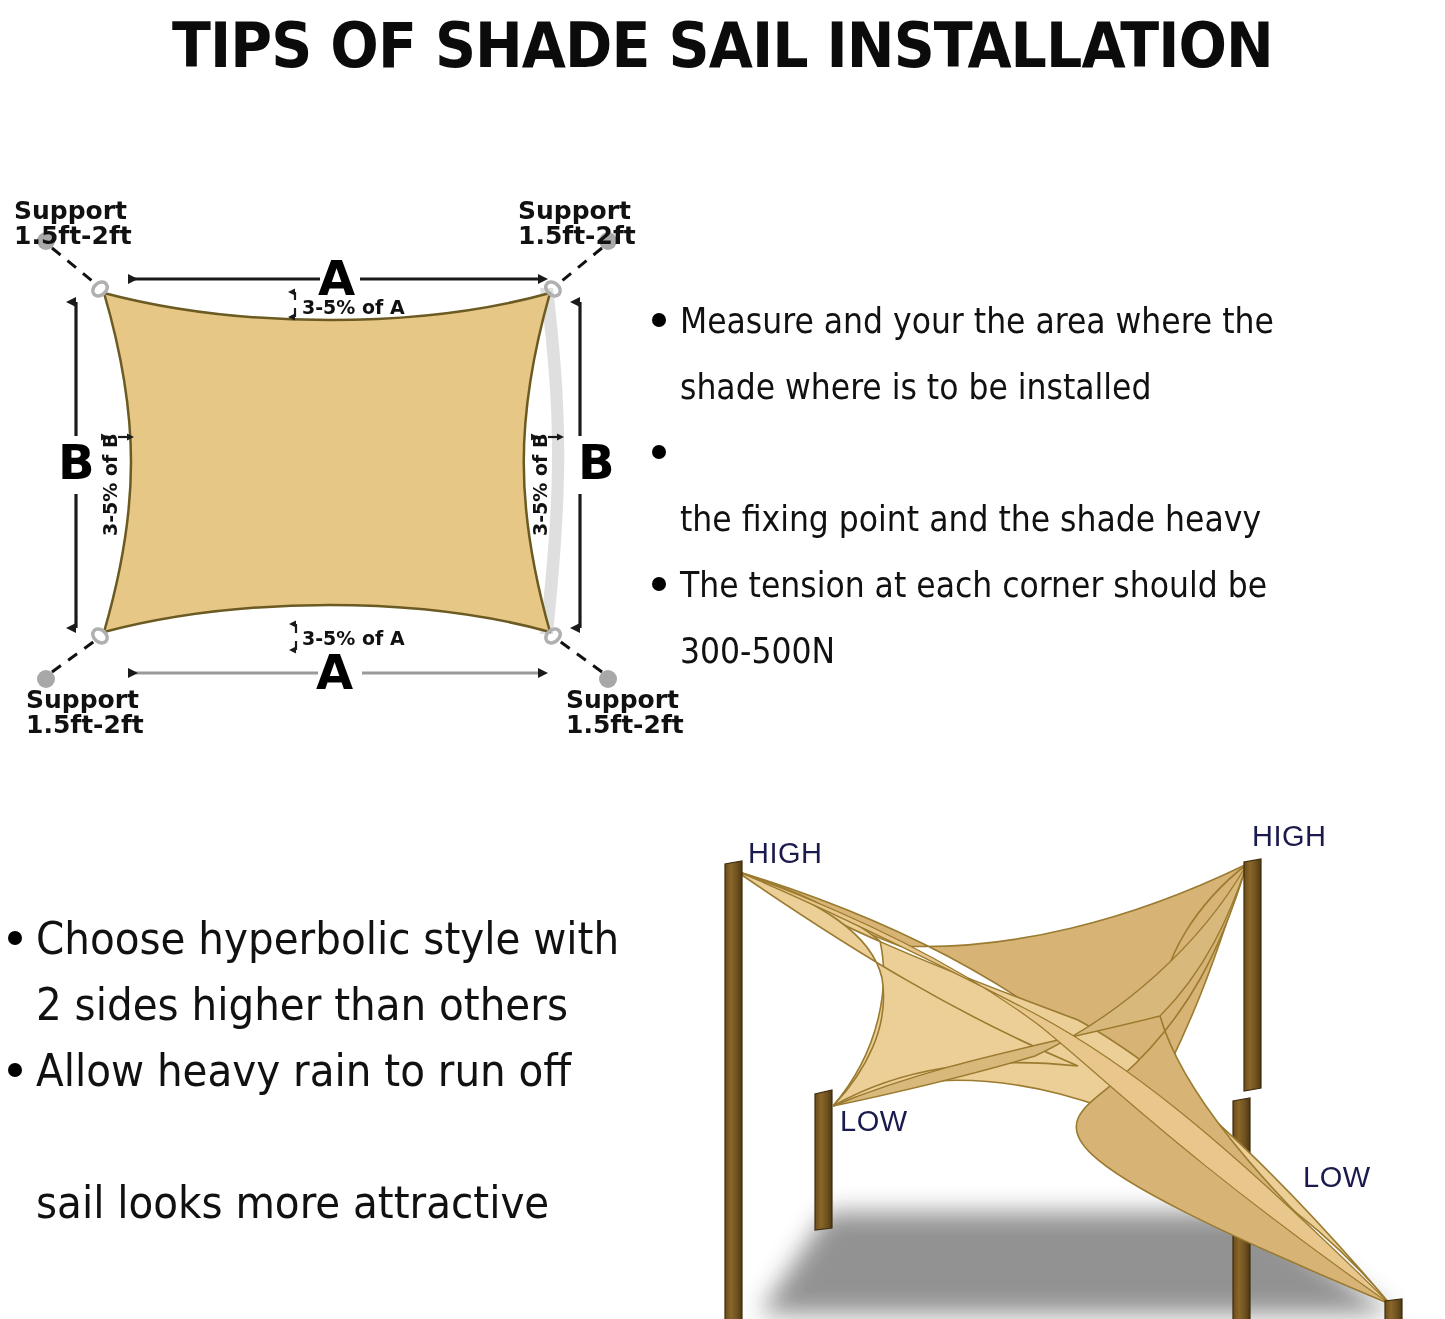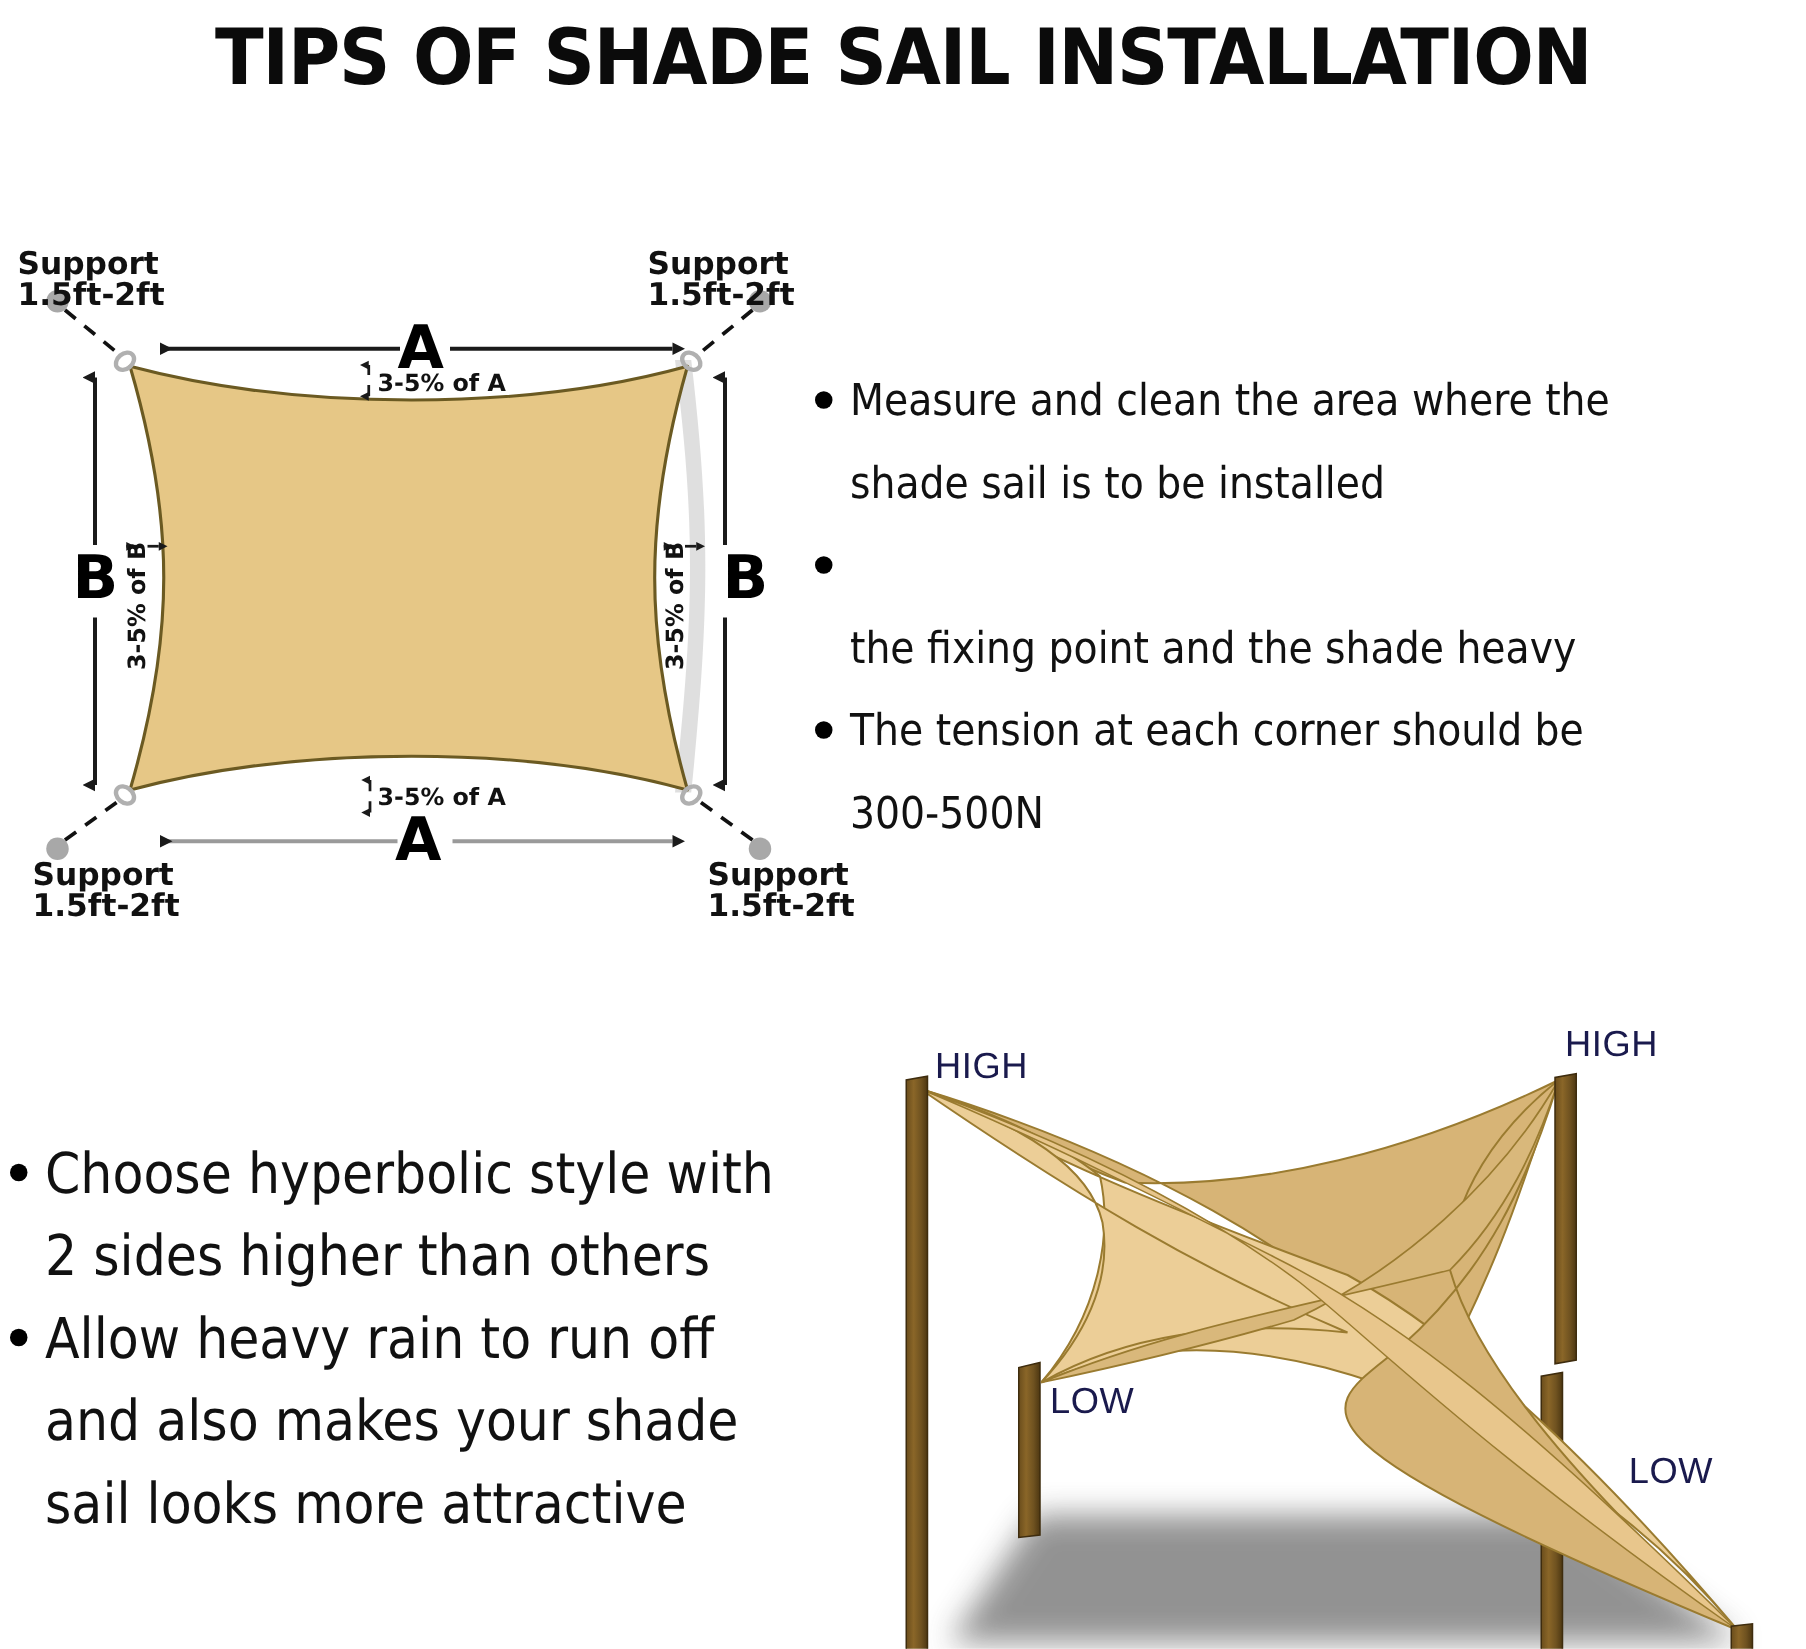--- a/index.html
+++ b/index.html
@@ -234,22 +234,22 @@
 
   <div class="pct" style="left:302px;top:281px;">3-5% of A</div>
   <div class="pct" style="left:302px;top:612px;">3-5% of A</div>
   <div class="pct rot" style="left:100px;top:520px;">3-5% of B</div>
   <div class="pct rot" style="left:530px;top:520px;">3-5% of B</div>
 
   <div class="bullets" id="bullets-right">
     <div class="bullet-row">
       <span class="bullet-dot"></span>
       <span class="bullet-text">
-        <span>Measure and clean the area where the</span><br>
-        <span>shade sail is to be installed</span>
+        <span>Measure and your the area where the</span><br>
+        <span>shade where is to be installed</span>
       </span>
     </div>
     <div class="bullet-row">
       <span class="bullet-dot"></span>
       <span class="bullet-text">
         <br>
         <span>the fixing point and the shade heavy</span>
       </span>
     </div>
     <div class="bullet-row">
@@ -266,21 +266,21 @@
       <span class="bullet-dot"></span>
       <span class="bullet-text">
         <span>Choose hyperbolic style with</span><br>
         <span>2 sides higher than others</span>
       </span>
     </div>
     <div class="bullet-row">
       <span class="bullet-dot"></span>
       <span class="bullet-text">
         <span>Allow heavy rain to run off</span><br>
-        <span>and also makes your shade</span><br>
+        <br>
         <span>sail looks more attractive</span>
       </span>
     </div>
   </div>
 
   <svg class="layer" viewBox="0 0 1445 1319" width="1445" height="1319" xmlns="http://www.w3.org/2000/svg">
     <defs>
       <filter id="blurShadow" x="-20%" y="-40%" width="140%" height="200%">
         <feGaussianBlur stdDeviation="12"></feGaussianBlur>
       </filter>

